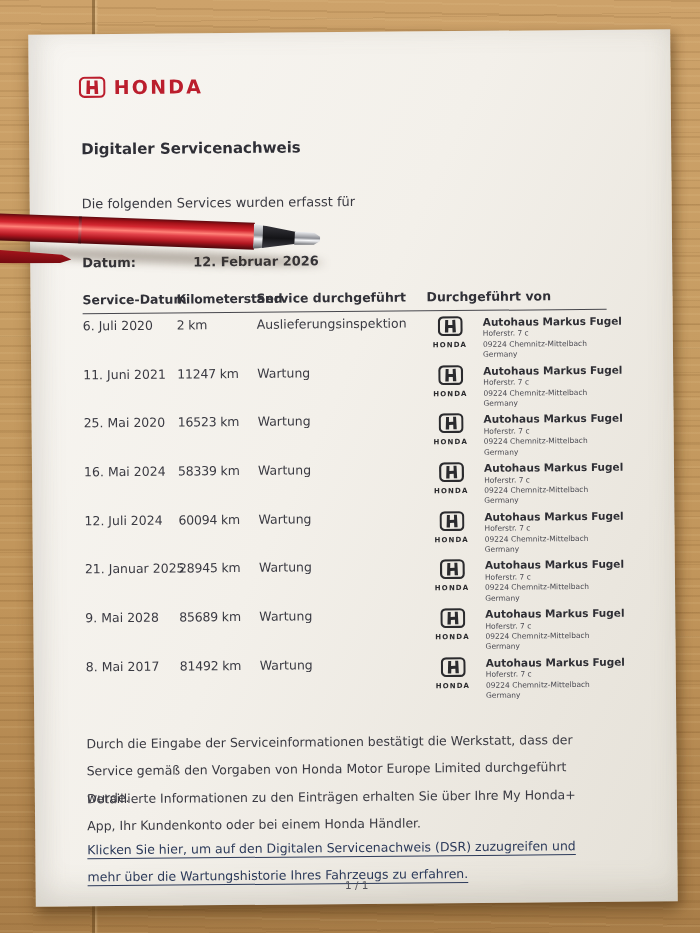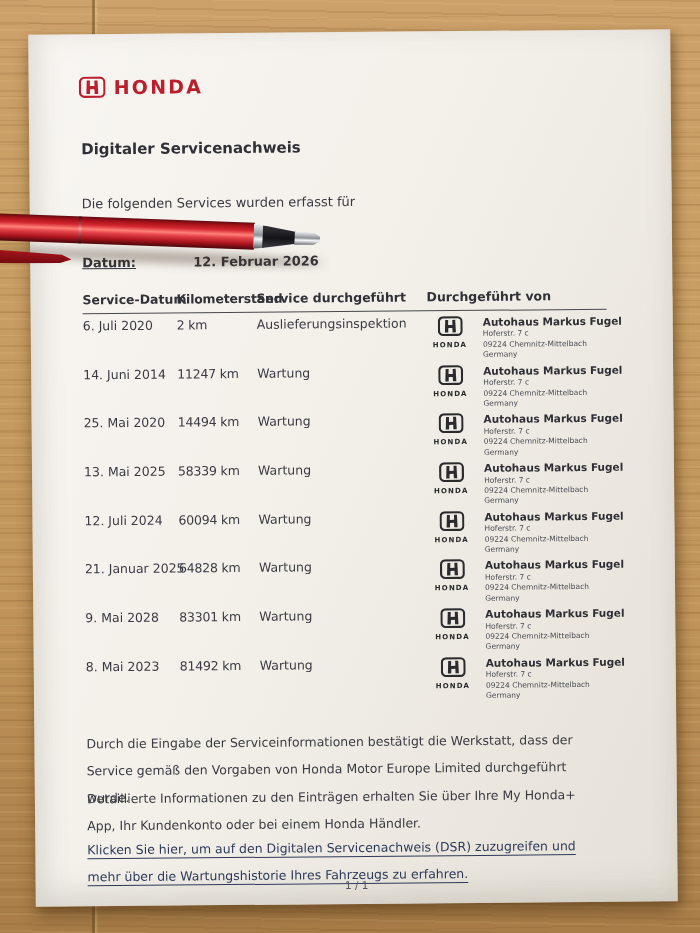--- a/index.html
+++ b/index.html
@@ -34,21 +34,21 @@
   }
 
   .logo-row { position:absolute; left:50px; top:42px; display:flex; align-items:center; gap:8px; color:#bb1e2d; }
   .logo-row svg { display:block; }
   .brand-word { font-size:19px; font-weight:800; letter-spacing:2.2px; color:#bb1e2d; }
 
   .doc-title { position:absolute; left:52px; top:106px; font-size:15px; font-weight:700; color:#2f2f36; }
   .doc-intro { position:absolute; left:52px; top:162px; font-size:13px; }
 
   .datum-row { position:absolute; left:52px; top:221px; display:flex; font-size:13px; }
-  .datum-label { width:111px; font-weight:600; color:#333339;text-decoration:underline; }
+  .datum-label { width:111px; font-weight:600; color:#333339; }
   .datum-value { font-weight:600; color:#333339; }
 
   
   .thead {
     position:absolute; left:52px; top:258px; width:524px;
     display:flex; font-size:12.5px; font-weight:600; color:#313138;
     padding-bottom:6px; border-bottom:1.6px solid #47474d;
   }
   .rows { position:absolute; left:52px; top:284px; width:566px; display:flex; flex-direction:column; }
   .row { display:flex; align-items:flex-start; height:48.7px; }
@@ -167,21 +167,21 @@
       <div class="dealer-info">
         <div class="dealer-name">Autohaus Markus Fugel</div>
         <div class="dealer-line">Hoferstr. 7 c</div>
         <div class="dealer-line">09224 Chemnitz-Mittelbach</div>
         <div class="dealer-line">Germany</div>
       </div>
     </div>
   </div>
 
   <div class="row">
-    <div class="c c-date">14. Juni 2014</div>
+    <div class="c c-date">11. Juni 2021</div>
     <div class="c c-km">11247 km</div>
     <div class="c c-service">Wartung</div>
     <div class="c-dealer">
       <div class="dealer-logo">
         <span>
           <svg width="25" height="20" viewBox="0 0 30 24" aria-hidden="true">
             <rect x="1.4" y="1.4" width="27.2" height="21.2" rx="5" fill="none" stroke="currentColor" stroke-width="2.6"></rect>
             <path d="M9.0 4.5 h3.6 l-.2 6 h5.2 l-.2 -6 h3.6 l.7 15 h-4.0 l-.2 -5.4 h-4.8 l-.2 5.4 h-4.0 z" fill="currentColor"></path>
           </svg>
         </span>
@@ -191,43 +191,43 @@
         <div class="dealer-name">Autohaus Markus Fugel</div>
         <div class="dealer-line">Hoferstr. 7 c</div>
         <div class="dealer-line">09224 Chemnitz-Mittelbach</div>
         <div class="dealer-line">Germany</div>
       </div>
     </div>
   </div>
 
   <div class="row">
     <div class="c c-date">25. Mai 2020</div>
-    <div class="c c-km">14494 km</div>
-    <div class="c c-service">Wartung</div>
-    <div class="c-dealer">
-      <div class="dealer-logo">
-        <span>
-          <svg width="25" height="20" viewBox="0 0 30 24" aria-hidden="true">
-            <rect x="1.4" y="1.4" width="27.2" height="21.2" rx="5" fill="none" stroke="currentColor" stroke-width="2.6"></rect>
-            <path d="M9.0 4.5 h3.6 l-.2 6 h5.2 l-.2 -6 h3.6 l.7 15 h-4.0 l-.2 -5.4 h-4.8 l-.2 5.4 h-4.0 z" fill="currentColor"></path>
-          </svg>
-        </span>
-        <span class="dealer-logo-word">HONDA</span>
-      </div>
-      <div class="dealer-info">
-        <div class="dealer-name">Autohaus Markus Fugel</div>
-        <div class="dealer-line">Hoferstr. 7 c</div>
-        <div class="dealer-line">09224 Chemnitz-Mittelbach</div>
-        <div class="dealer-line">Germany</div>
-      </div>
-    </div>
-  </div>
-
-  <div class="row">
-    <div class="c c-date">13. Mai 2025</div>
+    <div class="c c-km">16523 km</div>
+    <div class="c c-service">Wartung</div>
+    <div class="c-dealer">
+      <div class="dealer-logo">
+        <span>
+          <svg width="25" height="20" viewBox="0 0 30 24" aria-hidden="true">
+            <rect x="1.4" y="1.4" width="27.2" height="21.2" rx="5" fill="none" stroke="currentColor" stroke-width="2.6"></rect>
+            <path d="M9.0 4.5 h3.6 l-.2 6 h5.2 l-.2 -6 h3.6 l.7 15 h-4.0 l-.2 -5.4 h-4.8 l-.2 5.4 h-4.0 z" fill="currentColor"></path>
+          </svg>
+        </span>
+        <span class="dealer-logo-word">HONDA</span>
+      </div>
+      <div class="dealer-info">
+        <div class="dealer-name">Autohaus Markus Fugel</div>
+        <div class="dealer-line">Hoferstr. 7 c</div>
+        <div class="dealer-line">09224 Chemnitz-Mittelbach</div>
+        <div class="dealer-line">Germany</div>
+      </div>
+    </div>
+  </div>
+
+  <div class="row">
+    <div class="c c-date">16. Mai 2024</div>
     <div class="c c-km">58339 km</div>
     <div class="c c-service">Wartung</div>
     <div class="c-dealer">
       <div class="dealer-logo">
         <span>
           <svg width="25" height="20" viewBox="0 0 30 24" aria-hidden="true">
             <rect x="1.4" y="1.4" width="27.2" height="21.2" rx="5" fill="none" stroke="currentColor" stroke-width="2.6"></rect>
             <path d="M9.0 4.5 h3.6 l-.2 6 h5.2 l-.2 -6 h3.6 l.7 15 h-4.0 l-.2 -5.4 h-4.8 l-.2 5.4 h-4.0 z" fill="currentColor"></path>
           </svg>
         </span>
@@ -260,21 +260,21 @@
         <div class="dealer-name">Autohaus Markus Fugel</div>
         <div class="dealer-line">Hoferstr. 7 c</div>
         <div class="dealer-line">09224 Chemnitz-Mittelbach</div>
         <div class="dealer-line">Germany</div>
       </div>
     </div>
   </div>
 
   <div class="row">
     <div class="c c-date">21. Januar 2025</div>
-    <div class="c c-km">64828 km</div>
+    <div class="c c-km">28945 km</div>
     <div class="c c-service">Wartung</div>
     <div class="c-dealer">
       <div class="dealer-logo">
         <span>
           <svg width="25" height="20" viewBox="0 0 30 24" aria-hidden="true">
             <rect x="1.4" y="1.4" width="27.2" height="21.2" rx="5" fill="none" stroke="currentColor" stroke-width="2.6"></rect>
             <path d="M9.0 4.5 h3.6 l-.2 6 h5.2 l-.2 -6 h3.6 l.7 15 h-4.0 l-.2 -5.4 h-4.8 l-.2 5.4 h-4.0 z" fill="currentColor"></path>
           </svg>
         </span>
         <span class="dealer-logo-word">HONDA</span>
@@ -283,43 +283,43 @@
         <div class="dealer-name">Autohaus Markus Fugel</div>
         <div class="dealer-line">Hoferstr. 7 c</div>
         <div class="dealer-line">09224 Chemnitz-Mittelbach</div>
         <div class="dealer-line">Germany</div>
       </div>
     </div>
   </div>
 
   <div class="row">
     <div class="c c-date">9. Mai 2028</div>
-    <div class="c c-km">83301 km</div>
-    <div class="c c-service">Wartung</div>
-    <div class="c-dealer">
-      <div class="dealer-logo">
-        <span>
-          <svg width="25" height="20" viewBox="0 0 30 24" aria-hidden="true">
-            <rect x="1.4" y="1.4" width="27.2" height="21.2" rx="5" fill="none" stroke="currentColor" stroke-width="2.6"></rect>
-            <path d="M9.0 4.5 h3.6 l-.2 6 h5.2 l-.2 -6 h3.6 l.7 15 h-4.0 l-.2 -5.4 h-4.8 l-.2 5.4 h-4.0 z" fill="currentColor"></path>
-          </svg>
-        </span>
-        <span class="dealer-logo-word">HONDA</span>
-      </div>
-      <div class="dealer-info">
-        <div class="dealer-name">Autohaus Markus Fugel</div>
-        <div class="dealer-line">Hoferstr. 7 c</div>
-        <div class="dealer-line">09224 Chemnitz-Mittelbach</div>
-        <div class="dealer-line">Germany</div>
-      </div>
-    </div>
-  </div>
-
-  <div class="row">
-    <div class="c c-date">8. Mai 2023</div>
+    <div class="c c-km">85689 km</div>
+    <div class="c c-service">Wartung</div>
+    <div class="c-dealer">
+      <div class="dealer-logo">
+        <span>
+          <svg width="25" height="20" viewBox="0 0 30 24" aria-hidden="true">
+            <rect x="1.4" y="1.4" width="27.2" height="21.2" rx="5" fill="none" stroke="currentColor" stroke-width="2.6"></rect>
+            <path d="M9.0 4.5 h3.6 l-.2 6 h5.2 l-.2 -6 h3.6 l.7 15 h-4.0 l-.2 -5.4 h-4.8 l-.2 5.4 h-4.0 z" fill="currentColor"></path>
+          </svg>
+        </span>
+        <span class="dealer-logo-word">HONDA</span>
+      </div>
+      <div class="dealer-info">
+        <div class="dealer-name">Autohaus Markus Fugel</div>
+        <div class="dealer-line">Hoferstr. 7 c</div>
+        <div class="dealer-line">09224 Chemnitz-Mittelbach</div>
+        <div class="dealer-line">Germany</div>
+      </div>
+    </div>
+  </div>
+
+  <div class="row">
+    <div class="c c-date">8. Mai 2017</div>
     <div class="c c-km">81492 km</div>
     <div class="c c-service">Wartung</div>
     <div class="c-dealer">
       <div class="dealer-logo">
         <span>
           <svg width="25" height="20" viewBox="0 0 30 24" aria-hidden="true">
             <rect x="1.4" y="1.4" width="27.2" height="21.2" rx="5" fill="none" stroke="currentColor" stroke-width="2.6"></rect>
             <path d="M9.0 4.5 h3.6 l-.2 6 h5.2 l-.2 -6 h3.6 l.7 15 h-4.0 l-.2 -5.4 h-4.8 l-.2 5.4 h-4.0 z" fill="currentColor"></path>
           </svg>
         </span>

